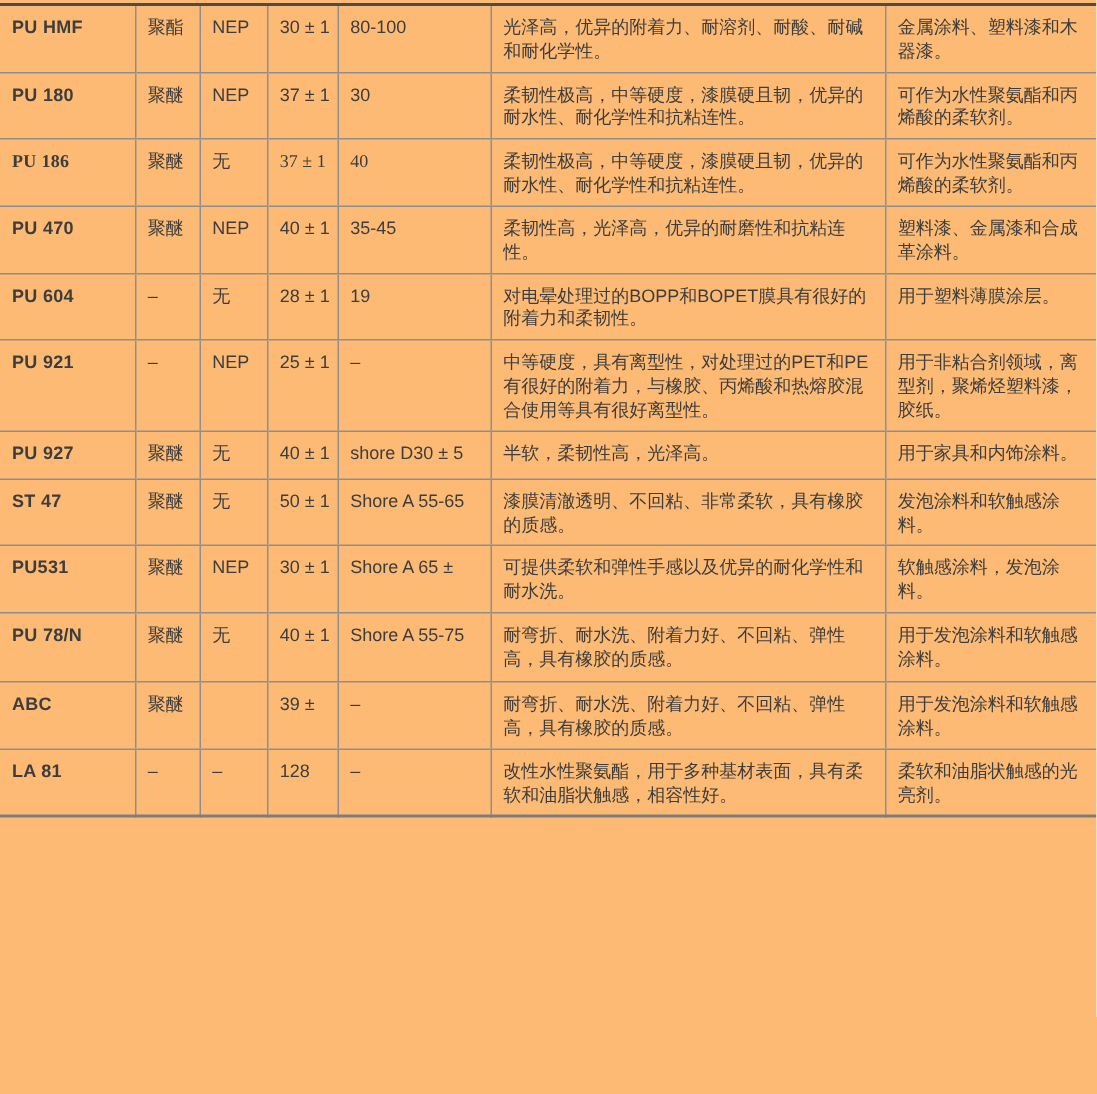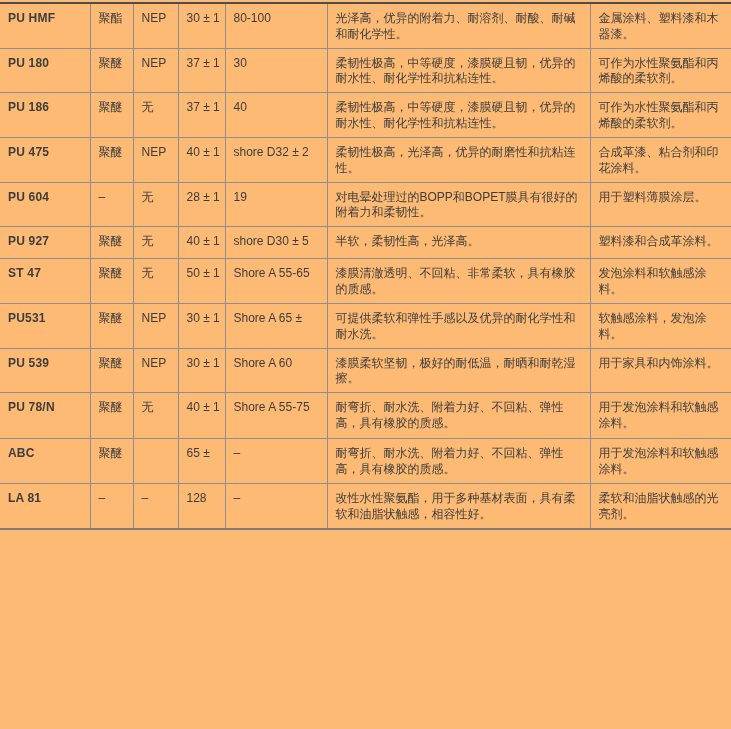--- a/index.html
+++ b/index.html
@@ -103,97 +103,97 @@
         </tr>
         <tr style="height: 42px;">
           <td class="col-product">PU 180</td>
           <td class="col-type">聚醚</td>
           <td class="col-emulsifier">NEP</td>
           <td class="col-solids">37 ± 1</td>
           <td class="col-hardness">30</td>
           <td class="col-description">柔韧性极高，中等硬度，漆膜硬且韧，优异的耐水性、耐化学性和抗粘连性。</td>
           <td class="col-application">可作为水性聚氨酯和丙烯酸的柔软剂。</td>
         </tr>
-        <tr style="height: 42px;">
+        <tr style="height: 42px; font-family: Liberation Serif, serif;">
           <td class="col-product">PU 186</td>
           <td class="col-type">聚醚</td>
           <td class="col-emulsifier">无</td>
           <td class="col-solids">37 ± 1</td>
           <td class="col-hardness">40</td>
           <td class="col-description">柔韧性极高，中等硬度，漆膜硬且韧，优异的耐水性、耐化学性和抗粘连性。</td>
           <td class="col-application">可作为水性聚氨酯和丙烯酸的柔软剂。</td>
         </tr>
         <tr style="height: 42px;">
-          <td class="col-product">PU 475</td>
+          <td class="col-product">PU 470</td>
           <td class="col-type">聚醚</td>
           <td class="col-emulsifier">NEP</td>
           <td class="col-solids">40 ± 1</td>
-          <td class="col-hardness">shore D32 ± 2</td>
-          <td class="col-description">柔韧性极高，光泽高，优异的耐磨性和抗粘连性。</td>
-          <td class="col-application">合成革漆、粘合剂和印花涂料。</td>
+          <td class="col-hardness">35-45</td>
+          <td class="col-description">柔韧性高，光泽高，优异的耐磨性和抗粘连性。</td>
+          <td class="col-application">塑料漆、金属漆和合成革涂料。</td>
         </tr>
         <tr style="height: 44px;">
           <td class="col-product">PU 604</td>
           <td class="col-type">–</td>
           <td class="col-emulsifier">无</td>
           <td class="col-solids">28 ± 1</td>
           <td class="col-hardness">19</td>
           <td class="col-description">对电晕处理过的BOPP和BOPET膜具有很好的附着力和柔韧性。</td>
           <td class="col-application">用于塑料薄膜涂层。</td>
         </tr>
+        <tr style="height: 60px;">
+          <td class="col-product">PU 921</td>
+          <td class="col-type">–</td>
+          <td class="col-emulsifier">NEP</td>
+          <td class="col-solids">25 ± 1</td>
+          <td class="col-hardness">–</td>
+          <td class="col-description">中等硬度，具有离型性，对处理过的PET和PE有很好的附着力，与橡胶、丙烯酸和热熔胶混合使用等具有很好离型性。</td>
+          <td class="col-application">用于非粘合剂领域，离型剂，聚烯烃塑料漆，胶纸。</td>
+        </tr>
         <tr style="height: 32px;">
           <td class="col-product">PU 927</td>
           <td class="col-type">聚醚</td>
           <td class="col-emulsifier">无</td>
           <td class="col-solids">40 ± 1</td>
           <td class="col-hardness">shore D30 ± 5</td>
           <td class="col-description">半软，柔韧性高，光泽高。</td>
-          <td class="col-application">塑料漆和合成革涂料。</td>
+          <td class="col-application">用于家具和内饰涂料。</td>
         </tr>
         <tr style="height: 41px; padding-left: 12px;">
           <td class="col-product">ST 47</td>
           <td class="col-type">聚醚</td>
           <td class="col-emulsifier">无</td>
           <td class="col-solids">50 ± 1</td>
           <td class="col-hardness">Shore A 55-65</td>
           <td class="col-description">漆膜清澈透明、不回粘、非常柔软，具有橡胶的质感。</td>
           <td class="col-application">发泡涂料和软触感涂料。</td>
         </tr>
         <tr style="height: 38px;">
           <td class="col-product">PU531</td>
           <td class="col-type">聚醚</td>
           <td class="col-emulsifier">NEP</td>
           <td class="col-solids">30 ± 1</td>
           <td class="col-hardness">Shore A 65 ±</td>
           <td class="col-description">可提供柔软和弹性手感以及优异的耐化学性和耐水洗。</td>
           <td class="col-application">软触感涂料，发泡涂料。</td>
         </tr>
-        <tr style="height: 42px;">
-          <td class="col-product">PU 539</td>
-          <td class="col-type">聚醚</td>
-          <td class="col-emulsifier">NEP</td>
-          <td class="col-solids">30 ± 1</td>
-          <td class="col-hardness">Shore A 60</td>
-          <td class="col-description">漆膜柔软坚韧，极好的耐低温，耐晒和耐乾湿擦。</td>
-          <td class="col-application">用于家具和内饰涂料。</td>
-        </tr>
         <tr style="height: 46px;">
           <td class="col-product">PU 78/N</td>
           <td class="col-type">聚醚</td>
           <td class="col-emulsifier">无</td>
           <td class="col-solids">40 ± 1</td>
           <td class="col-hardness">Shore A 55-75</td>
           <td class="col-description">耐弯折、耐水洗、附着力好、不回粘、弹性高，具有橡胶的质感。</td>
           <td class="col-application">用于发泡涂料和软触感涂料。</td>
         </tr>
         <tr style="height: 39px;">
           <td class="col-product">ABC</td>
           <td class="col-type">聚醚</td>
           <td class="col-emulsifier"></td>
-          <td class="col-solids">65 ±</td>
+          <td class="col-solids">39 ±</td>
           <td class="col-hardness">–</td>
           <td class="col-description">耐弯折、耐水洗、附着力好、不回粘、弹性高，具有橡胶的质感。</td>
           <td class="col-application">用于发泡涂料和软触感涂料。</td>
         </tr>
         <tr style="height: 44px;">
           <td class="col-product">LA 81</td>
           <td class="col-type">–</td>
           <td class="col-emulsifier">–</td>
           <td class="col-solids">128</td>
           <td class="col-hardness">–</td>

